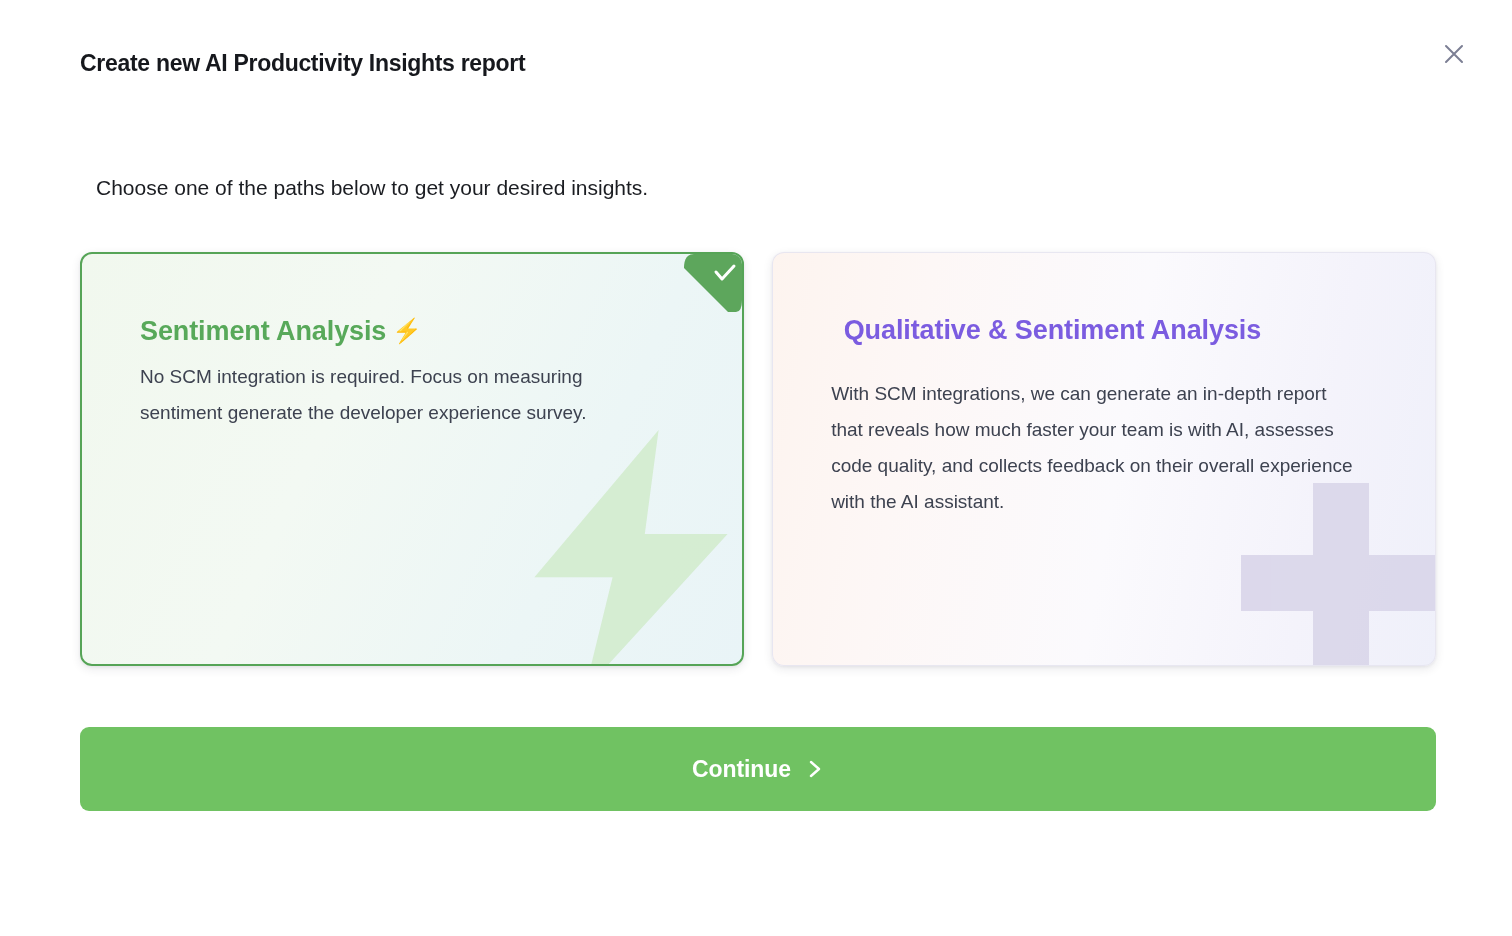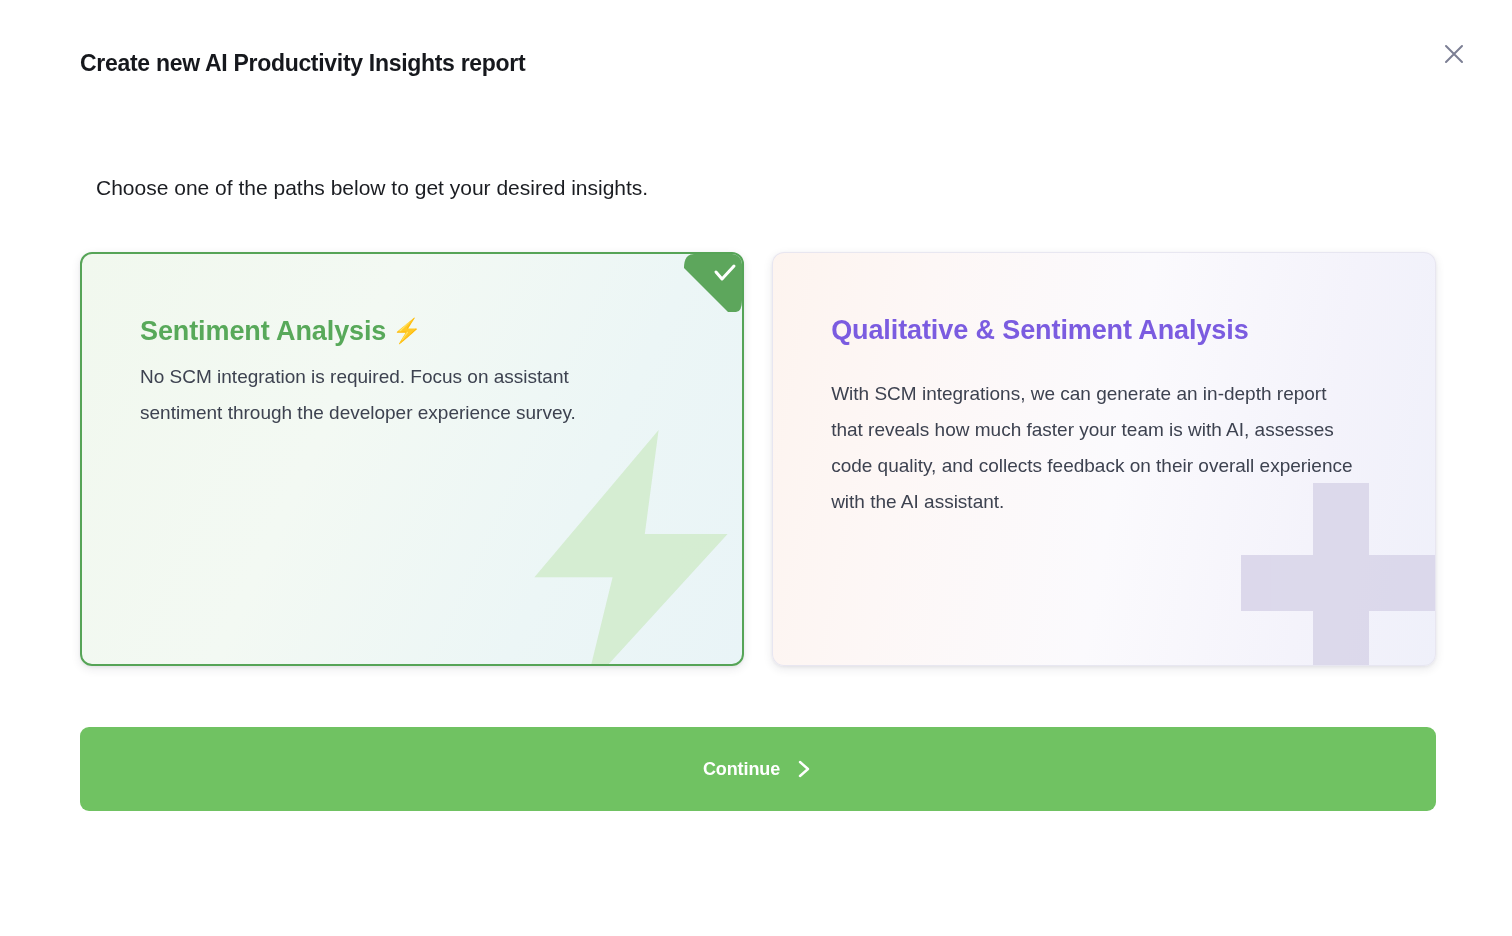--- a/index.html
+++ b/index.html
@@ -86,21 +86,21 @@
   .ribbon svg { display: block; }
 
   .card-title {
     margin: 0 0 10px 0;
     font-size: 27px;
     font-weight: 700;
     line-height: 1.28;
     letter-spacing: -0.1px;
   }
   .card-title.green { color: #58a95a; }
-  .card-title.purple { color: #7b5ce0; width: 430px; }
+  .card-title.purple { color: #7b5ce0; width: 430px; text-align: right; }
   .bolt-glyph {
     display: inline-block;
     margin-left: 6px;
     color: #58a95a;
     font-size: 24px;
     line-height: 1;
     vertical-align: 1px;
   }
   .card-desc {
     margin: 0;
@@ -130,21 +130,21 @@
 
   .continue-btn {
     position: absolute;
     left: 80px; top: 727px;
     width: 1356px; height: 84px;
     background: #70c262;
     border: none;
     border-radius: 9px;
     color: #ffffff;
     font-family: "Liberation Sans", sans-serif;
-    font-size: 18px;
+    font-size: 23px;
     font-weight: 700;
     letter-spacing: -0.1px;
     cursor: pointer;
     display: flex;
     align-items: center;
     justify-content: center;
     gap: 16px;
   }
   .chev { display: inline-flex; align-items: center; }
 </style>
@@ -175,21 +175,21 @@
       </div>
 
       <svg class="watermark wm-bolt" viewBox="0 0 100 120" preserveAspectRatio="none">
         <path d="M62 0 L8 68 L42 68 L30 120 L92 48 L56 48 Z" fill="#c3e6b4"></path>
       </svg>
 
       <div class="card-inner">
         <h2 class="card-title green">
           <span>Sentiment Analysis</span><span class="bolt-glyph">⚡</span>
         </h2>
-        <p class="card-desc narrow">No SCM integration is required. Focus on assistant sentiment through the developer experience survey.</p>
+        <p class="card-desc narrow">No SCM integration is required. Focus on measuring sentiment generate the developer experience survey.</p>
       </div>
     </div>
 
     <div class="card alt">
       <svg class="watermark wm-plus" viewBox="0 0 100 100">
         <path d="M36 0 H64 V36 H100 V64 H64 V100 H36 V64 H0 V36 H36 Z" fill="#d6d2e8"></path>
       </svg>
 
       <div class="card-inner">
         <h2 class="card-title purple">Qualitative &amp; Sentiment Analysis</h2>

